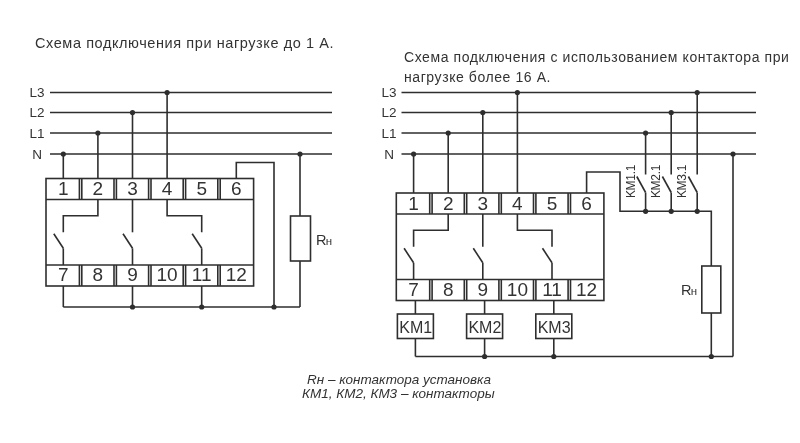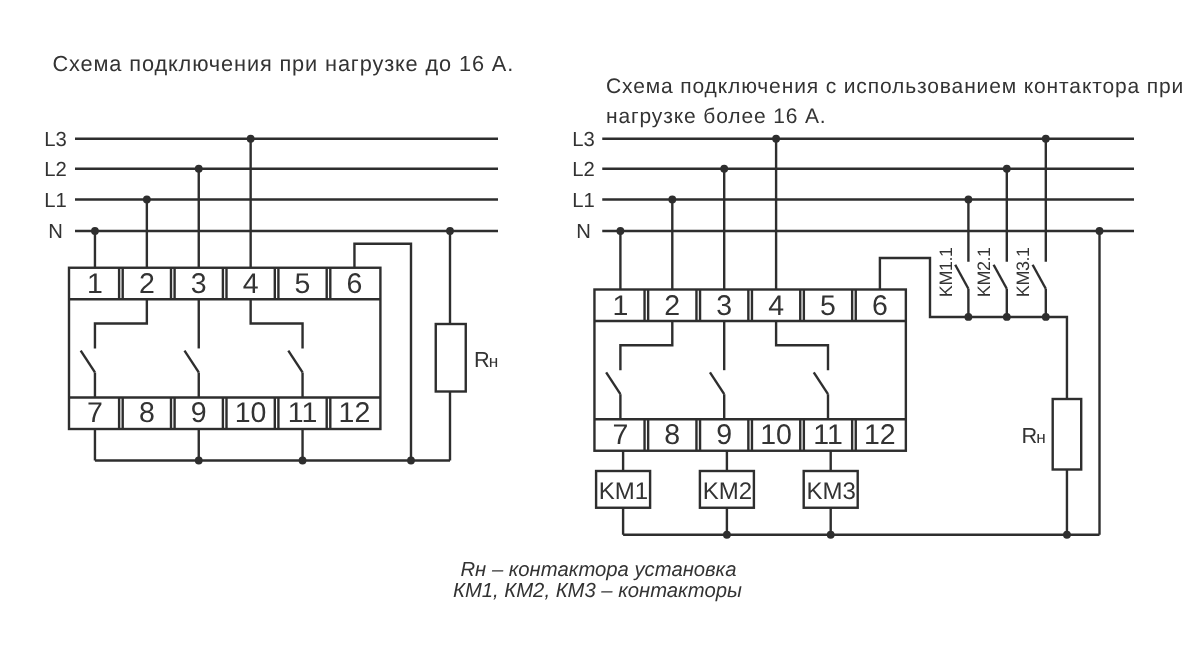--- a/index.html
+++ b/index.html
@@ -187,16 +187,16 @@
 <text x="634.7" y="181.5" font-size="12" text-anchor="middle" letter-spacing="-0.3" transform="rotate(-90 634.7 181.5)">KM1.1</text>
 <text x="660.3000000000001" y="181.5" font-size="12" text-anchor="middle" letter-spacing="-0.3" transform="rotate(-90 660.3000000000001 181.5)">KM2.1</text>
 <text x="686.3000000000001" y="181.5" font-size="12" text-anchor="middle" letter-spacing="-0.3" transform="rotate(-90 686.3000000000001 181.5)">KM3.1</text>
 <text x="681" y="295" font-size="14.5" text-anchor="start">R</text>
 <text x="690.8" y="295" font-size="11.5" text-anchor="start">н</text>
 <text x="415.70000000000005" y="332.7" font-size="16" text-anchor="middle">KM1</text>
 <text x="484.90000000000003" y="332.7" font-size="16" text-anchor="middle">KM2</text>
 <text x="554.0999999999999" y="332.7" font-size="16" text-anchor="middle">KM3</text>
 </g>
 </svg>
-<div class="t1">Схема подключения при нагрузке до 16 А.</div>
+<div class="t1">Схема подключения при нагрузке до 1 А.</div>
 <div class="t2">Схема подключения с использованием контактора при нагрузке более 16 А.</div>
 <div class="cap"><span style="margin-left:5px">Rн – контактора установка</span><br>КМ1, КМ2, КМ3 – контакторы</div>
 </div>
 
 </body></html>

